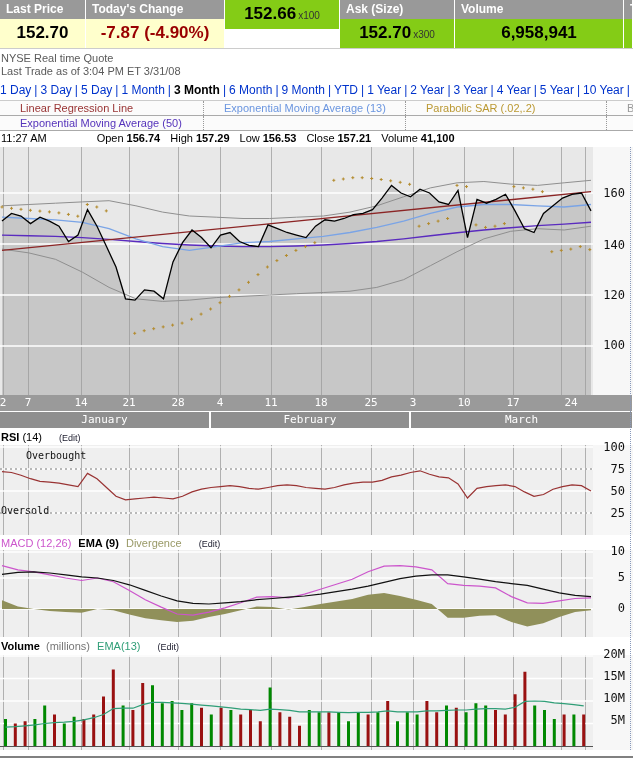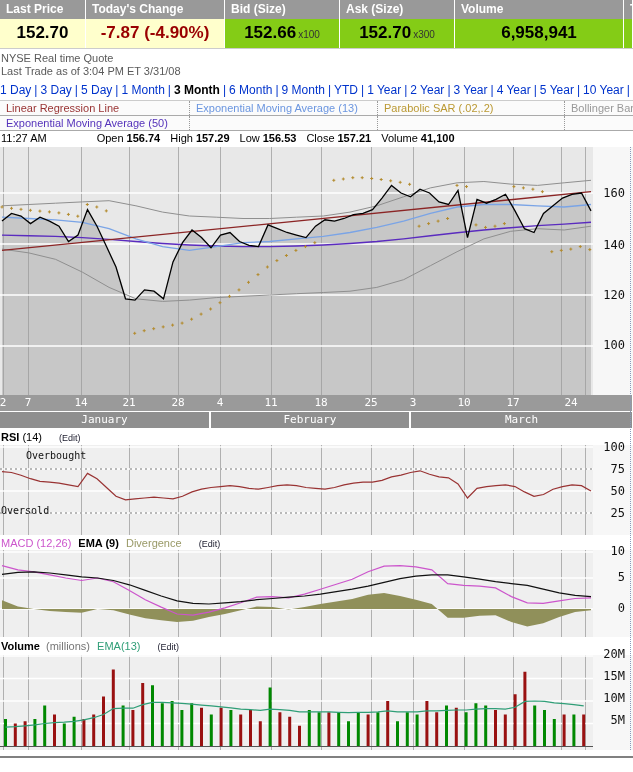--- a/index.html
+++ b/index.html
@@ -22,21 +22,21 @@
   .pdf{display:inline-block;width:12px;height:13px;background:#cc2222;color:#fff;font-size:8px;font-weight:bold;
        text-align:center;line-height:13px;vertical-align:-2px;margin-left:4px;border:1px solid #881111;}
   
   #tabs{position:absolute;left:0px;top:81px;width:633px;height:18px;font-size:12px;color:#0033cc;white-space:nowrap;overflow:hidden;line-height:18px;}
   #tabs .tab{cursor:pointer;}
   #tabs .sep{color:#0033cc;margin:0 3px;}
   #tabs .sel{color:#000;font-weight:bold;}
   
   #legend{position:absolute;left:0;top:100px;width:633px;border-top:1px solid #ccc;}
   .lrow{display:flex;height:14px;border-bottom:1px solid #aaa;background:#fbfbfb;font-size:11px;line-height:14px;}
-  .lcell{flex:none;border-right:1px dotted #999;padding-left:6px;overflow:hidden;white-space:nowrap;}
+  .lcell{flex:none;border-right:1px dotted #999;padding-left:20px;overflow:hidden;white-space:nowrap;}
   
   #ohlc{position:absolute;left:1px;top:131px;width:632px;height:16px;font-size:11px;line-height:15px;white-space:nowrap;}
   #ohlc .t{margin-right:40px;}
   #ohlc .lab{margin-left:10px;}
   #ohlc .val{font-weight:bold;margin-left:3px;}
   
   .plot{position:absolute;left:0;width:593px;overflow:hidden;}
   #price-plot{top:147px;height:248px;background:#e8e8e8;}
   #rsi-plot{top:445px;height:90px;background:#efefef;}
   #macd-plot{top:550px;height:87px;background:#efefef;}
@@ -71,21 +71,20 @@
   <div id="quote">
       <div class="qcol bg-yellow" style="width: 85px;">
         <div class="qhead">Last Price</div>
         <div class="qval"><span>152.70</span></div>
       </div>
       <div class="qcol bg-yellow" style="width: 138px;">
         <div class="qhead">Today's Change</div>
         <div class="qval neg"><span>-7.87 (-4.90%)</span></div>
       </div>
       <div class="qcol bg-gray" style="width: 114px;">
-        <div class="qhead">Bid (Size)</div>
         <div class="qval"><span>152.66</span><span class="qsize">x100</span></div>
       </div>
       <div class="qcol bg-gray" style="width: 114px;">
         <div class="qhead">Ask (Size)</div>
         <div class="qval"><span>152.70</span><span class="qsize">x300</span></div>
       </div>
       <div class="qcol bg-gray" style="width: 168px;">
         <div class="qhead">Volume</div>
         <div class="qval"><span>6,958,941</span></div>
       </div>

